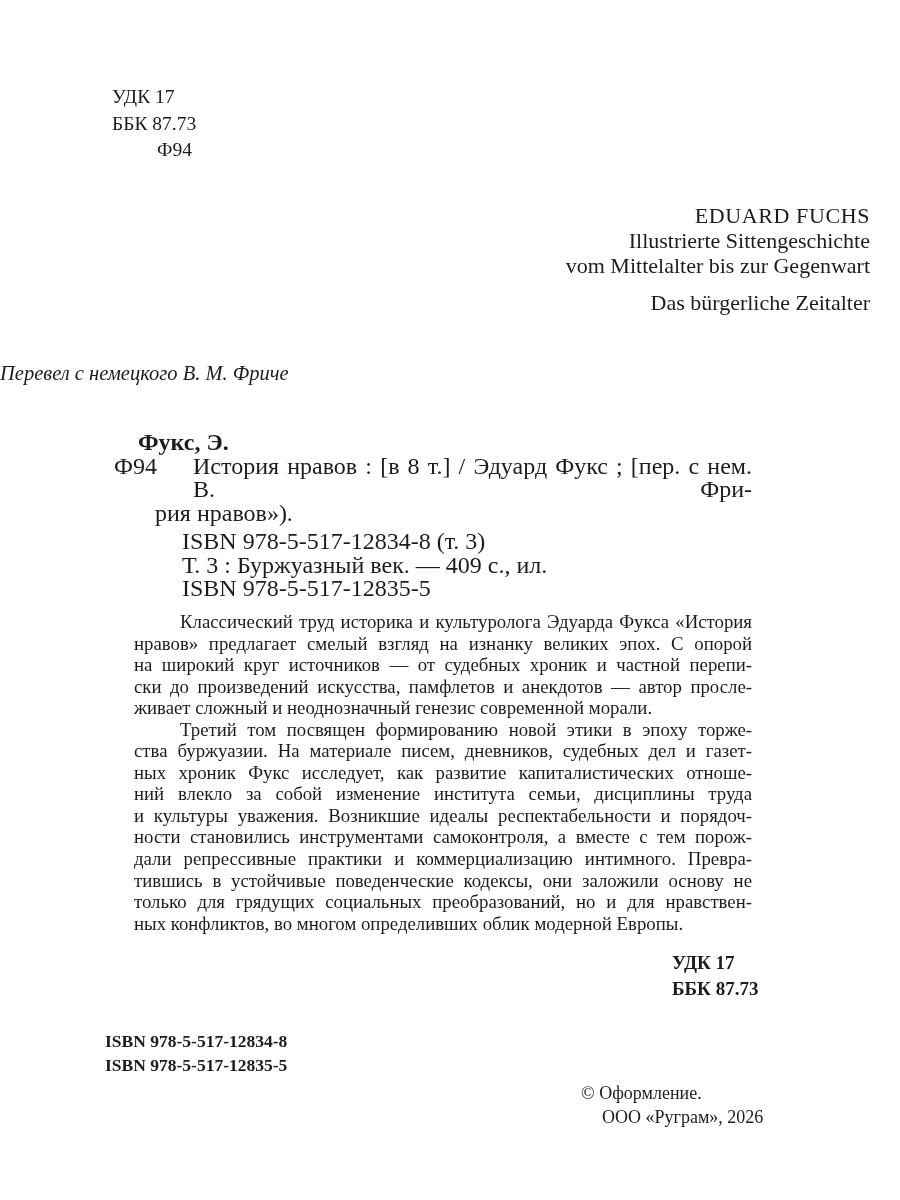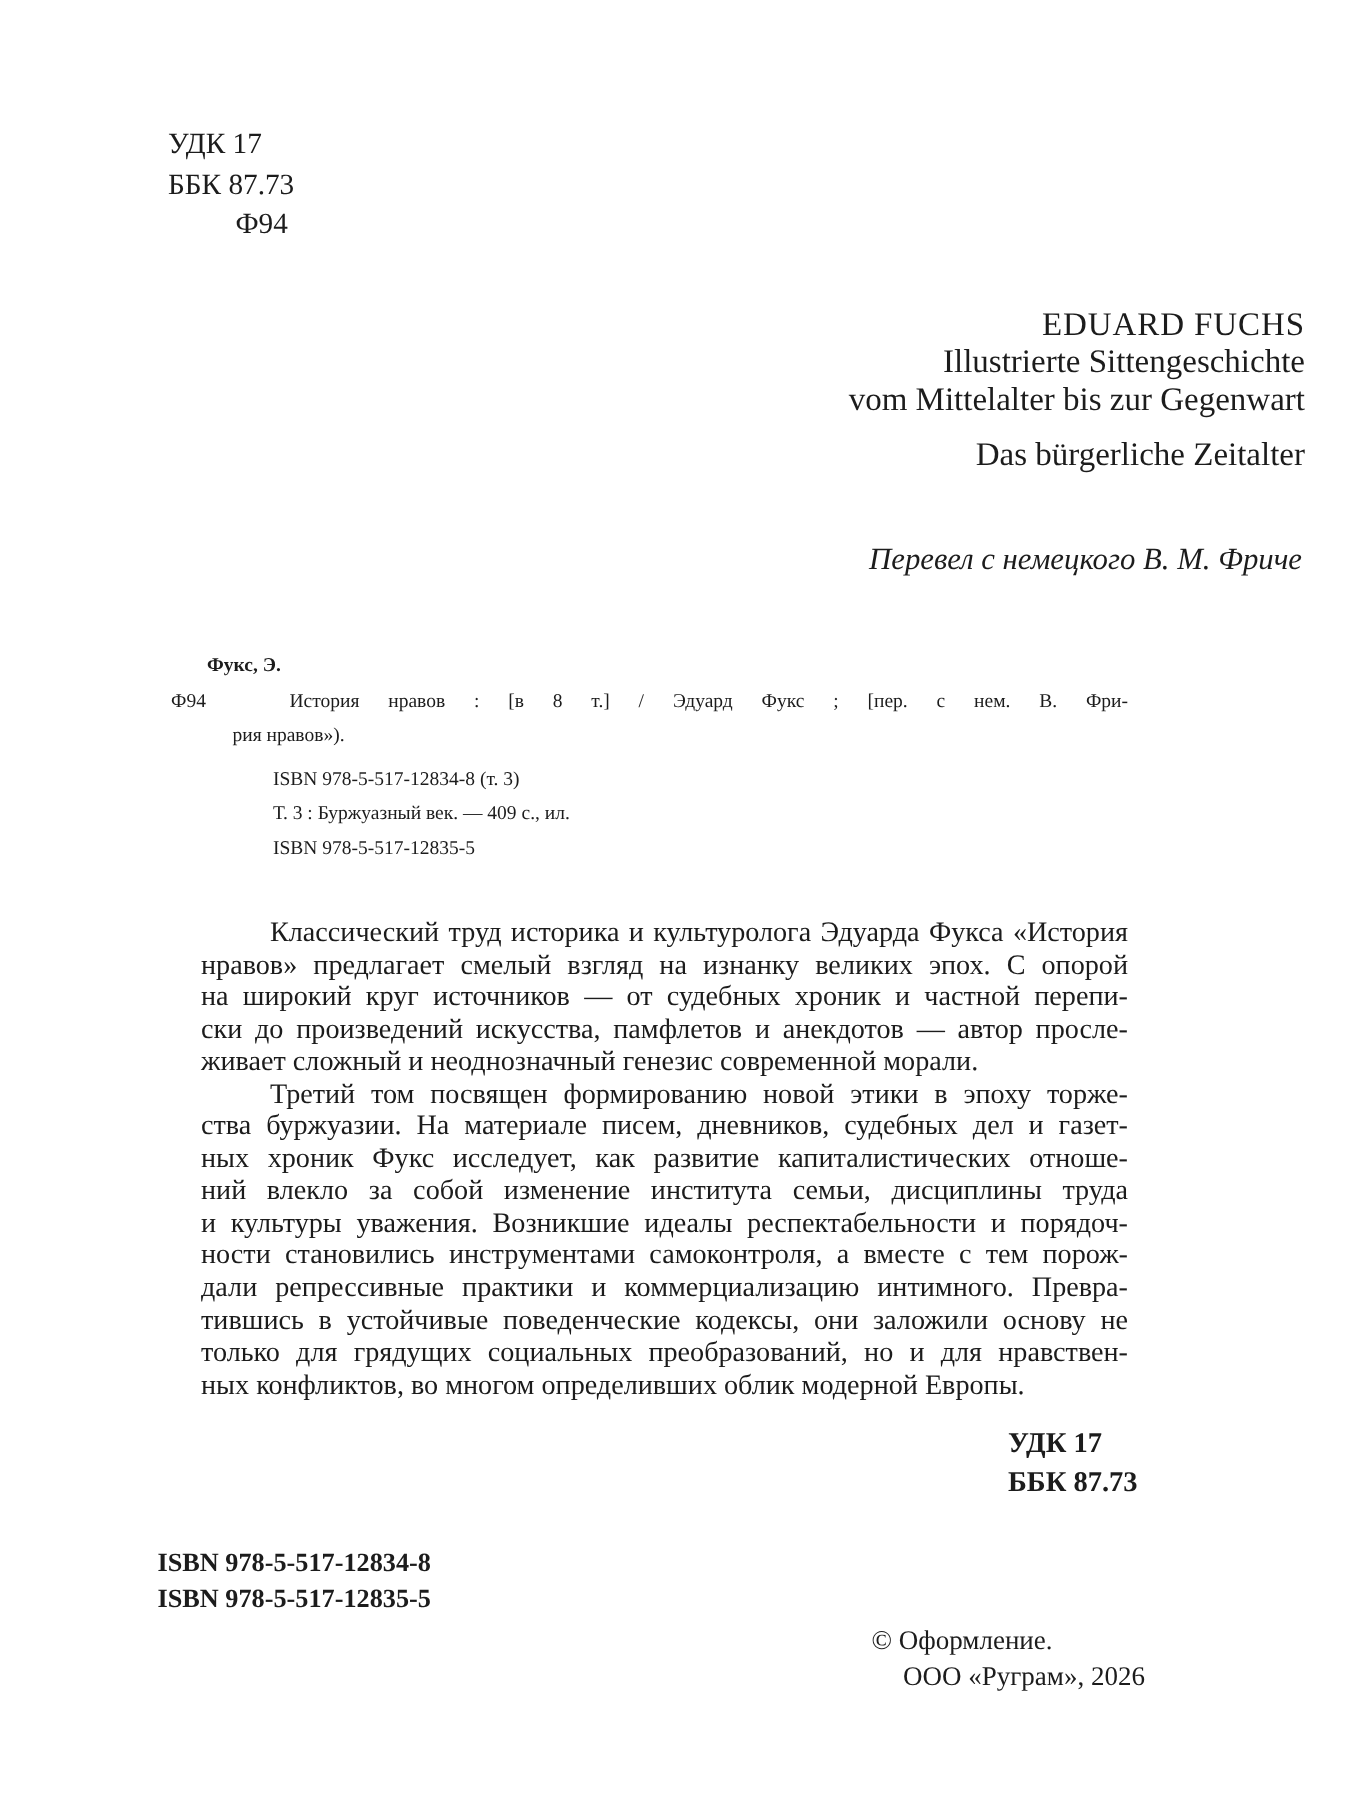--- a/index.html
+++ b/index.html
@@ -16,24 +16,24 @@
   
   #top-codes{left:112px;top:84px;font-size:19.5px;line-height:26.5px;}
   #top-codes .sign{padding-left:45px;}
 
   
   #orig{left:0;top:203px;width:870px;text-align:right;font-size:22px;line-height:25px;}
   #orig .author-line{letter-spacing:0.6px;}
   #orig .subtitle{margin-top:12px;margin-left:24px;}
 
   
-  #translator{left:0;top:361px;width:868px;text-align:right;font-style:italic;font-size:20.5px;line-height:24px;}
+  #translator{left:0;top:361px;width:868px;text-align:left;font-style:italic;font-size:20.5px;line-height:24px;}
 
   
-  #card{left:155px;top:431px;width:597px;font-size:13px;line-height:23.6px;}
+  #card{left:155px;top:431px;width:597px;font-size:24px;line-height:23.6px;}
   #card .author{font-weight:bold;margin-left:-17px;}
   #card .desc{position:relative;}
   #card .code{position:absolute;left:-41px;top:0;}
   #card .ind{padding-left:38px;}
   #card .isbn-block{margin-left:27px;margin-top:5px;line-height:23.2px;}
 
   
   #annot{left:134px;top:611px;width:618px;font-size:18.8px;line-height:21.55px;}
   .jline{text-align:justify;text-align-last:justify;}
   .jl-first{padding-left:46px;}

